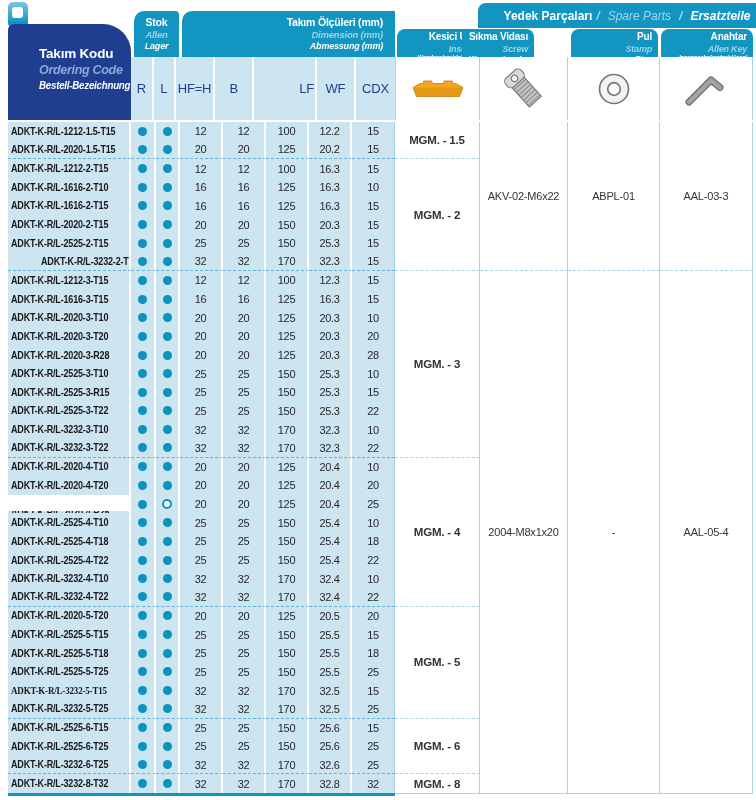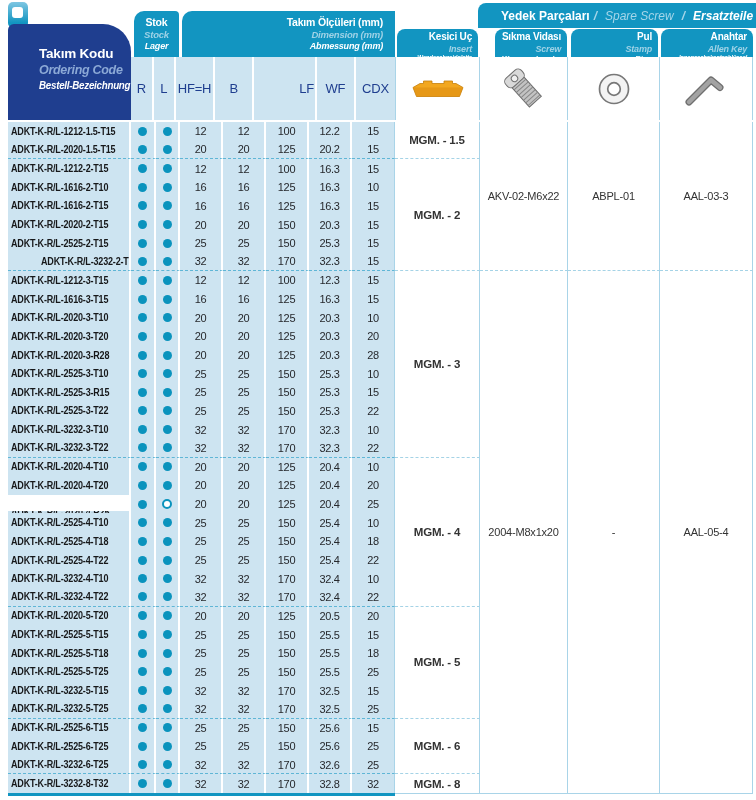--- a/index.html
+++ b/index.html
@@ -35,21 +35,21 @@
   .yedek-bar .bi{font-weight:bold;font-style:italic;margin-left:4px;}
   .yedek-bar .sep{font-weight:bold;}
   
   .colhead{position:absolute;top:29px;height:28px;border-radius:8px 8px 0 0;text-align:right;
     padding:2px 6px 0 0;overflow:hidden;}
   .colhead .h1{font-size:10px;}
   .colhead .h2{font-size:9px;}
   .colhead .h3{font-size:8px;white-space:nowrap;}
   .colhead .h3.tiny{font-size:6.3px;transform:scaleX(.95);transform-origin:right;}
   #hd-insert{left:397px;width:81px;}
-  #hd-screw{left:495px;width:72px;}
+  #hd-screw{left:462px;width:72px;}
   #hd-ring{left:571px;width:87px;}
   #hd-key{left:661px;width:92px;}
   
   .subhead{position:absolute;left:131px;top:57px;width:264px;height:63px;background:#cde4f1;display:flex;}
   .subhead .sc{display:flex;align-items:center;justify-content:center;box-sizing:border-box;
     border-right:2px solid #fff;color:#1f3e8f;font-size:13px;letter-spacing:-.2px;}
   .subhead .sc:last-child{border-right:none;}
   
   .pics{position:absolute;left:395px;top:57px;width:358px;height:63px;display:flex;background:#fff;}
   .pics .pc{display:flex;align-items:center;justify-content:center;box-sizing:border-box;
@@ -86,34 +86,34 @@
   </div>
 
   <div class="navy-box">
     <div class="l1">Takım Kodu</div>
     <div class="l2">Ordering Code</div>
     <div class="l3">Bestell-Bezeichnung</div>
   </div>
 
   <div class="stok-box teal">
     <div class="h1">Stok</div>
-    <div class="h2">Stock</div>
+    <div class="h2">Allen</div>
     <div class="h3">Lager</div>
   </div>
 
   <div class="dim-box teal">
     <div class="h1">Takım Ölçüleri (mm)</div>
     <div class="h2">Dimension (mm)</div>
     <div class="h3">Abmessung (mm)</div>
   </div>
 
   <div class="yedek-bar teal">
     <span class="b">Yedek Parçaları</span>
     <span class="i sep">/</span>
-    <span class="i">Spare Screw</span>
+    <span class="i">Spare Parts</span>
     <span class="i sep">/</span>
     <span class="bi">Ersatzteile</span>
   </div>
 
   <div id="hd-insert" class="colhead teal">
     <div class="h1">Kesici Uç</div>
     <div class="h2">Insert</div>
     <div class="h3 tiny">Wendeschneidplatte</div>
   </div>
   <div id="hd-screw" class="colhead teal">
@@ -587,21 +587,21 @@
         <span class="dot"></span>
       </div>
       <div class="cell rl" style="grid-area: 30 / 3;">
         <span class="dot"></span>
       </div>
       <div class="cell dim" style="grid-area: 30 / 4;">25</div>
       <div class="cell dim" style="grid-area: 30 / 5;">25</div>
       <div class="cell dim" style="grid-area: 30 / 6;">150</div>
       <div class="cell dim" style="grid-area: 30 / 7;">25.5</div>
       <div class="cell dim cdx" style="grid-area: 30 / 8;">25</div>
-      <div class="cell code" style="grid-area: 31 / 1;">
+      <div class="cell code" style="grid-area: 31 / 1; font-family: Liberation Serif, serif;">
         <span class="cond">ADKT-K-R/L-3232-5-T15</span>
       </div>
       <div class="cell rl" style="grid-area: 31 / 2;">
         <span class="dot"></span>
       </div>
       <div class="cell rl" style="grid-area: 31 / 3;">
         <span class="dot"></span>
       </div>
       <div class="cell dim" style="grid-area: 31 / 4;">32</div>
       <div class="cell dim" style="grid-area: 31 / 5;">32</div>

